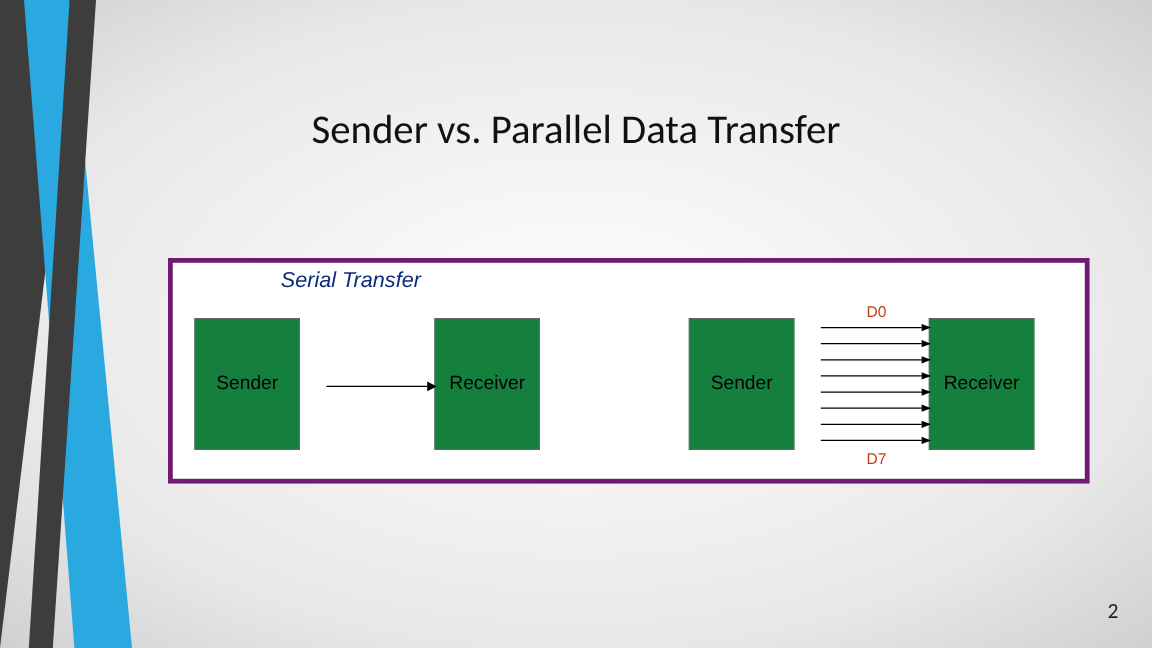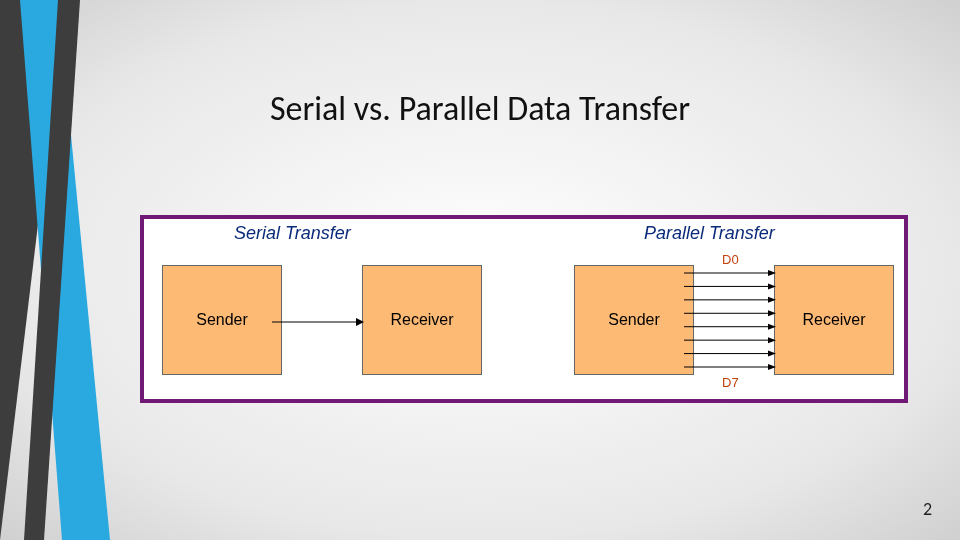--- a/index.html
+++ b/index.html
@@ -28,22 +28,22 @@
   }
   .sub-title {
     position: absolute;
     font-family: "Arial", sans-serif;
     font-style: italic;
     font-size: 18px;
     color: #0a2a7a;
   }
   .block {
     position: absolute;
-    width: 120px; height: 110px;
-    background: #fdba74;
+    width: 88px; height: 110px;
+    background: #15803d;
     border: 1px solid #666;
     box-sizing: border-box;
     display: flex; align-items: center; justify-content: center;
     font-family: "Arial", sans-serif;
     font-size: 16px; color: #000;
   }
   .data-lbl {
     position: absolute;
     font-family: "Arial", sans-serif;
     font-size: 13px; color: #c2410c;
@@ -59,37 +59,36 @@
 <body>
 
 <div class="accent-wrap">
   <svg width="140" height="540">
     <polygon points="0,0 65,0 0,540" fill="#3d3d3d"></polygon>
     <polygon points="20,0 58,0 110,540 62,540" fill="#2aa9e0"></polygon>
     <polygon points="58,0 80,0 44,540 24,540" fill="#3d3d3d"></polygon>
   </svg>
 </div>
 
-<div class="title">Serial vs. Parallel Data Transfer</div>
+<div class="title">Sender vs. Parallel Data Transfer</div>
 
 <div class="diagram-panel">
 
   <div class="sub-title" style="left:90px; top:4px;">Serial Transfer</div>
   <div class="block" style="left:18px; top:46px;">
     <span>Sender</span>
   </div>
   <div class="block" style="left:218px; top:46px;">
     <span>Receiver</span>
   </div>
   <svg class="lines" style="left:128px; top:98px;" width="92" height="10">
     <line x1="0" y1="5" x2="84" y2="5" stroke="#000" stroke-width="1"></line>
     <polygon points="84,1 92,5 84,9" fill="#000"></polygon>
   </svg>
 
-  <div class="sub-title" style="left:500px; top:4px;">Parallel Transfer</div>
   <div class="block" style="left:430px; top:46px;">
     <span>Sender</span>
   </div>
   <div class="block" style="left:630px; top:46px;">
     <span>Receiver</span>
   </div>
   <svg class="lines" id="parallel-bus" style="left:540px; top:46px;" width="92" height="110">
       <line x1="0" x2="84" y1="8" y2="8" stroke="#000" stroke-width="1"></line>
       <polygon points="84,5 92,8 84,11" fill="#000"></polygon>
       <line x1="0" x2="84" y1="21.428571428571427" y2="21.428571428571427" stroke="#000" stroke-width="1"></line>

